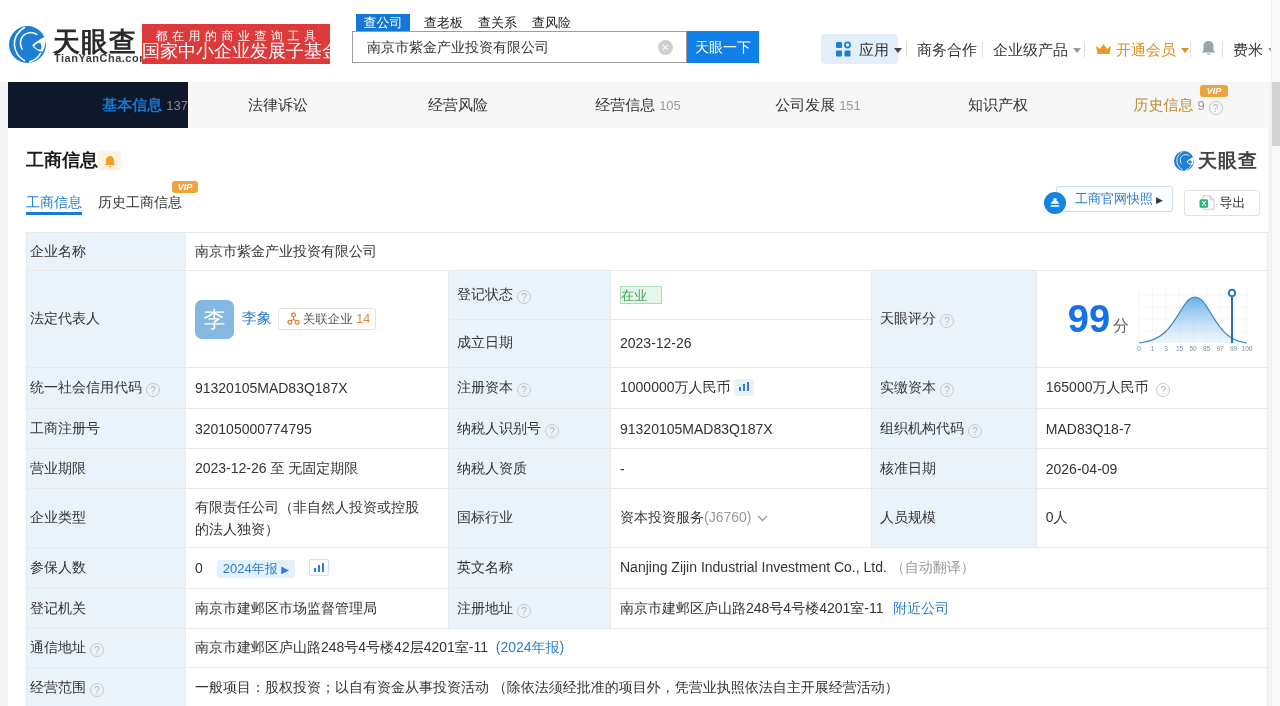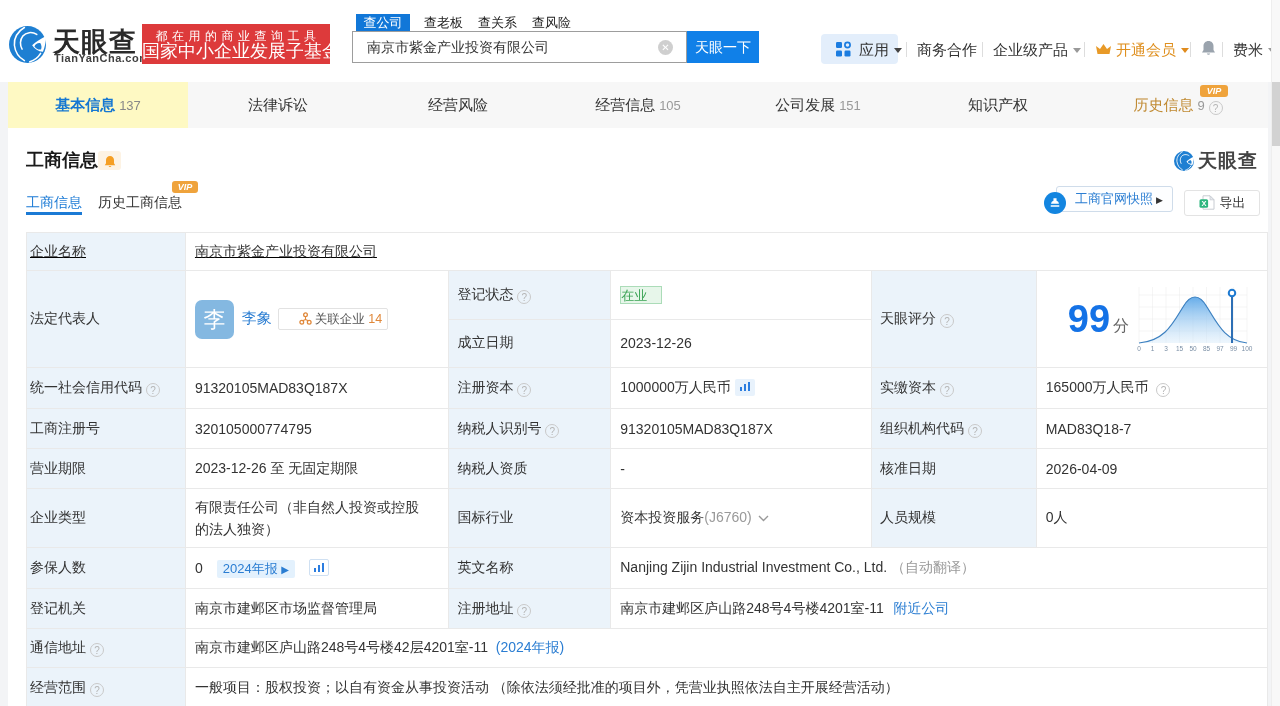--- a/index.html
+++ b/index.html
@@ -21,21 +21,21 @@
 .hnav { position:absolute; top:39px; height:22px; font-size:15px; color:#333; line-height:22px; white-space:nowrap; }
 .hsep { position:absolute; top:42px; width:1px; height:15px; background:#ddd; }
 #apppill { position:absolute; left:821px; top:34px; width:77px; height:30px; background:#e3eefb; border-radius:4px; }
 .caret { display:inline-block; width:0; height:0; border-left:4px solid transparent; border-right:4px solid transparent; border-top:5px solid #444; vertical-align:middle; margin-left:5px; margin-bottom:2px; }
 .caret.gray { border-top-color:#999; }
 .caret.orange { border-top-color:#e08b1d; }
 
 #navbar { position:absolute; left:8px; top:82px; width:1260px; height:46px; background:#f7f7f7; }
 .ntab { position:absolute; top:0; width:180px; height:46px; text-align:center; line-height:46px; font-size:15px; color:#333; white-space:nowrap; }
 .ntab .cnt { font-size:13px; color:#999; margin-left:4px; }
-#ntab1 { left:0; background:#fef9c3; color:#1577d2; font-weight:bold; }
+#ntab1 { left:0; background:#0f172a; color:#1577d2; font-weight:bold;text-align:right; }
 #ntab1 .cnt { color:#888; font-weight:normal; }
 #ntab7 { left:1080px; color:#c08a32; }
 
 #card { position:absolute; left:8px; top:128px; width:1260px; height:578px; background:#fff; }
 #sec-title { position:absolute; left:18px; top:20px; font-size:18px; font-weight:bold; color:#1a1a1a; }
 #bellbox { position:absolute; left:90px; top:23px; width:23px; height:19px; background:#fdf3e4; border-radius:3px; text-align:center; }
 #wm { position:absolute; right:10px; top:20px; }
 .sectab { position:absolute; top:66px; font-size:14px; color:#333; }
 #sectab1 { left:18px; color:#1b7ad5; }
 #secline { position:absolute; left:18px; top:84px; width:56px; height:3px; background:#1b7ad5; }
@@ -149,30 +149,30 @@
     <table id="tbl">
       <colgroup>
           <col style="width:160px">
           <col style="width:266px">
           <col style="width:164px">
           <col style="width:265px">
           <col style="width:167px">
           <col style="width:208px">
         </colgroup>
       <tbody>
-          <tr style="height:38px;text-decoration:underline;">
+          <tr style="height:38px;">
             <td class="lb">企业名称</td>
             <td colspan="5">南京市紫金产业投资有限公司</td>
           </tr>
       <tr style="height:40px;">
         <td class="lb" rowspan="2">法定代表人</td>
         <td rowspan="2" style="position:relative;">
           <span style="display:inline-block;width:39px;height:39px;border-radius:7px;background:#84b8e1;color:#fff;font-size:22px;text-align:center;line-height:39px;vertical-align:middle;">李</span>
           <span class="lnk" style="font-size:15px;margin-left:4px;">李象</span>
-          <span style="display:inline-block;height:22px;border:1px solid #e2e2e2;border-radius:2px;padding:0 5px 0 20px;font-size:12.5px;color:#555;line-height:20px;margin-left:2px;vertical-align:middle;"><svg width="13" height="13" viewBox="0 0 14 14" style="vertical-align:-2px;margin-right:3px;">
+          <span style="display:inline-block;height:22px;border:1px solid #e2e2e2;border-radius:2px;padding:0 5px 0 8px;font-size:12.5px;color:#555;line-height:20px;margin-left:2px;vertical-align:middle;"><svg width="13" height="13" viewBox="0 0 14 14" style="vertical-align:-2px;margin-right:3px;">
                   <circle cx="7" cy="3" r="2" fill="none" stroke="#e0883a" stroke-width="1.4"></circle>
                   <circle cx="3" cy="11" r="2" fill="none" stroke="#e0883a" stroke-width="1.4"></circle>
                   <circle cx="11" cy="11" r="2" fill="none" stroke="#e0883a" stroke-width="1.4"></circle>
                   <path d="M7 5 L7 8 M7 8 L4 9.5 M7 8 L10 9.5" stroke="#e0883a" stroke-width="1.2" fill="none"></path>
                 </svg>关联企业 <span style="color:#e0883a;">14</span></span>
         </td>
         <td class="lb2">登记状态<span class="qm">?</span></td>
         <td><span style="display:inline-block;width:42px;height:18px;background:#e7f6ea;border:1px solid #abdcb8;color:#3ba355;font-size:13px;line-height:17px;">在业</span></td>
         <td class="lb2" rowspan="2">天眼评分<span class="qm">?</span></td>
         <td rowspan="2" style="padding:14px;">

